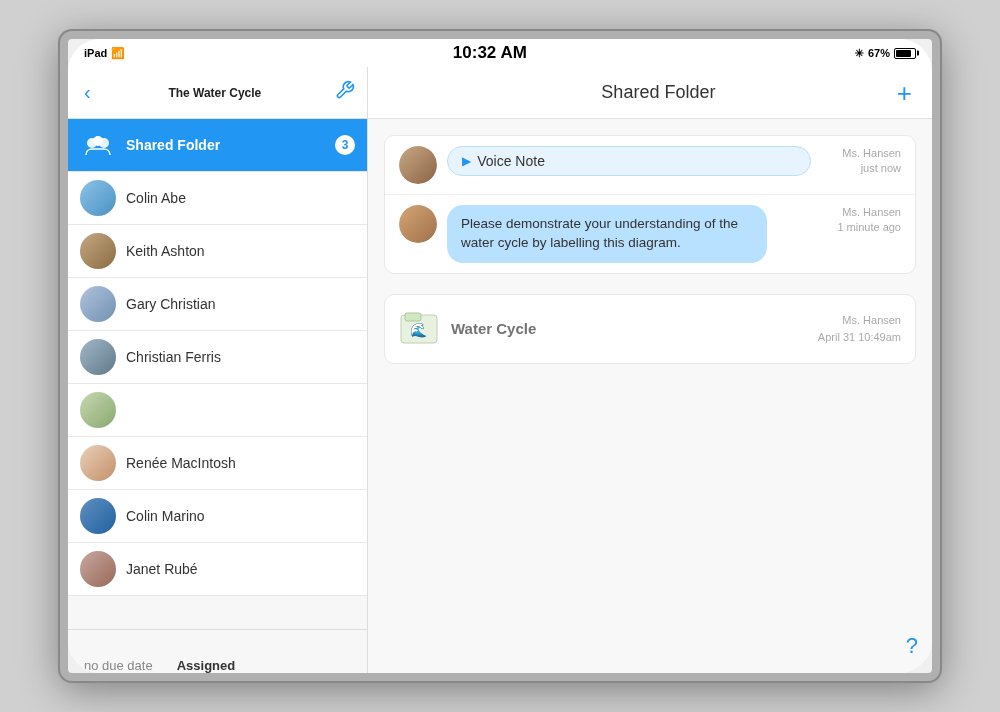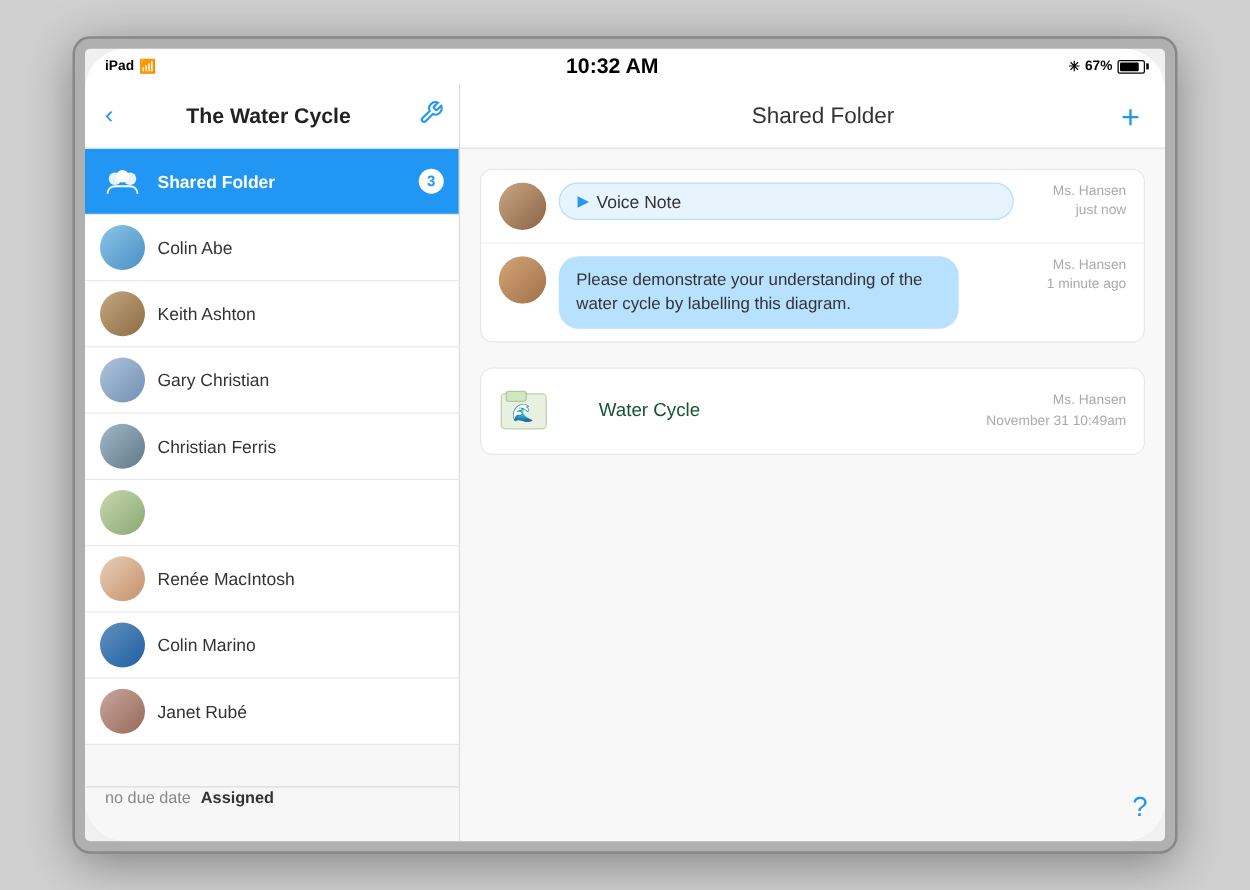--- a/index.html
+++ b/index.html
@@ -141,21 +141,21 @@
       color: #2196F3;
       font-size: 20px;
       cursor: pointer;
       padding: 4px;
       display: flex;
       align-items: center;
     }
 
     .sidebar-title {
       flex: 1;
-      font-size: 17px;
+      font-size: 12px;
       font-weight: 700;
       color: #222;
       text-align: center;
     }
 
     .settings-icon {
       color: #2196F3;
       font-size: 20px;
       cursor: pointer;
     }
@@ -224,23 +224,23 @@
       justify-content: center;
       font-size: 12px;
       font-weight: 700;
     }
 
     .sidebar-footer {
       height: 44px;
       background: #f7f7f7;
       border-top: 1px solid #ddd;
       display: flex;
-      align-items: flex-start;
+      align-items: flex-end;
       padding: 0 16px;
-      gap: 8px;
+      gap: 24px;
       font-size: 13px;
       color: #888;
     }
 
     .footer-assigned {
       font-weight: 700;
       color: #333;
     }
 
     
@@ -367,23 +367,22 @@
       height: 40px;
       display: flex;
       align-items: center;
       justify-content: center;
       font-size: 24px;
     }
 
     .file-name {
       flex: 1;
       font-size: 15px;
-      font-weight: 400;
-      color: #14532d;
-      margin-left: 28px;
+      font-weight: 700;
+      color: #737373;
     }
 
     .file-meta {
       text-align: right;
       font-size: 11px;
       color: #aaa;
       line-height: 1.5;
     }
 
     .help-btn {
@@ -567,21 +566,21 @@
             <div class="file-icon">
               <svg width="40" height="36" viewBox="0 0 40 36">
                 <rect x="2" y="4" width="36" height="28" rx="3" fill="#e8f0e0" stroke="#c0d0b0" stroke-width="1"></rect>
                 <rect x="6" y="2" width="16" height="8" rx="2" fill="#d0e8c0" stroke="#b0c8a0" stroke-width="1"></rect>
                 <text x="20" y="24" text-anchor="middle" font-size="14">🌊</text>
               </svg>
             </div>
             <div class="file-name">Water Cycle</div>
             <div class="file-meta">
               <div>Ms. Hansen</div>
-              <div>November 31 10:49am</div>
+              <div>April 31 10:49am</div>
             </div>
           </div>
 
         </div>
 
         <div class="help-btn">?</div>
       </div>
 
     </div>
   </div>

